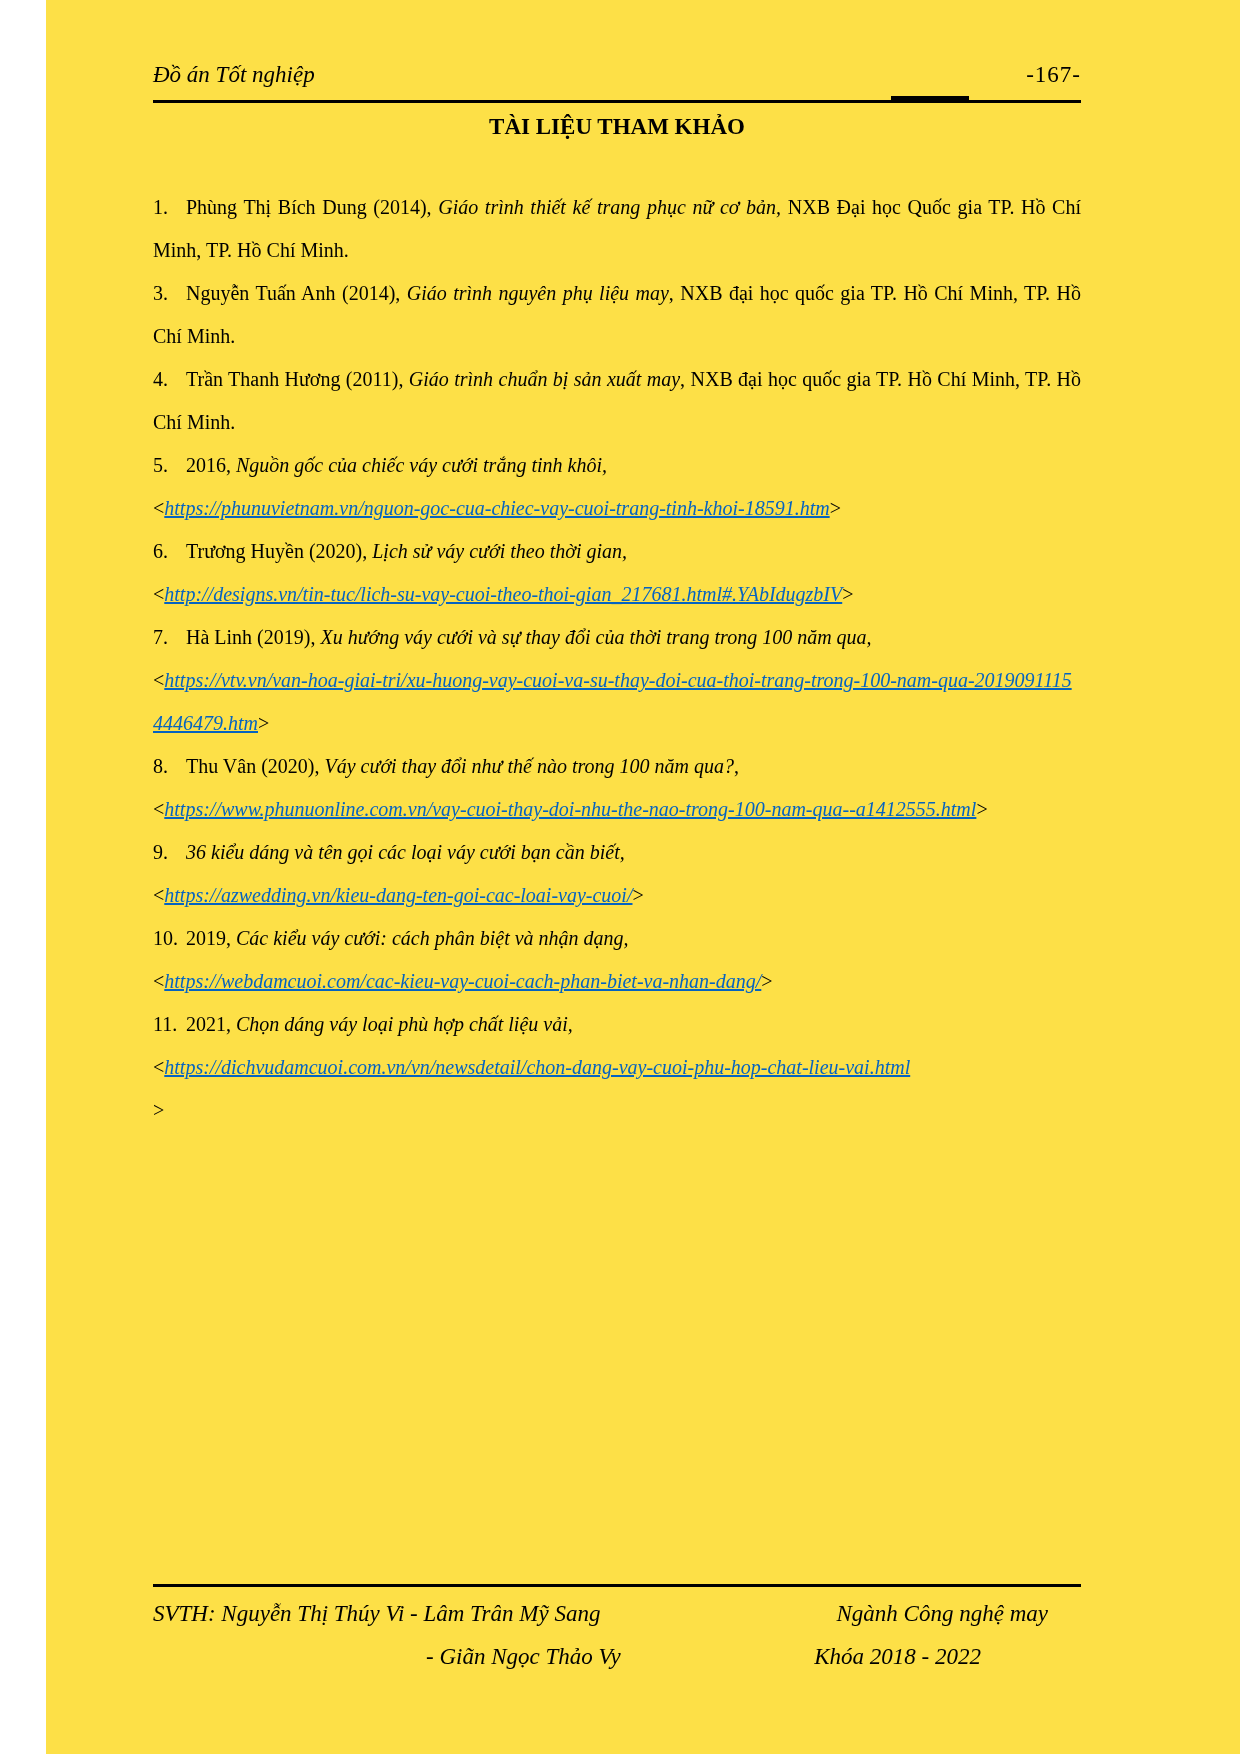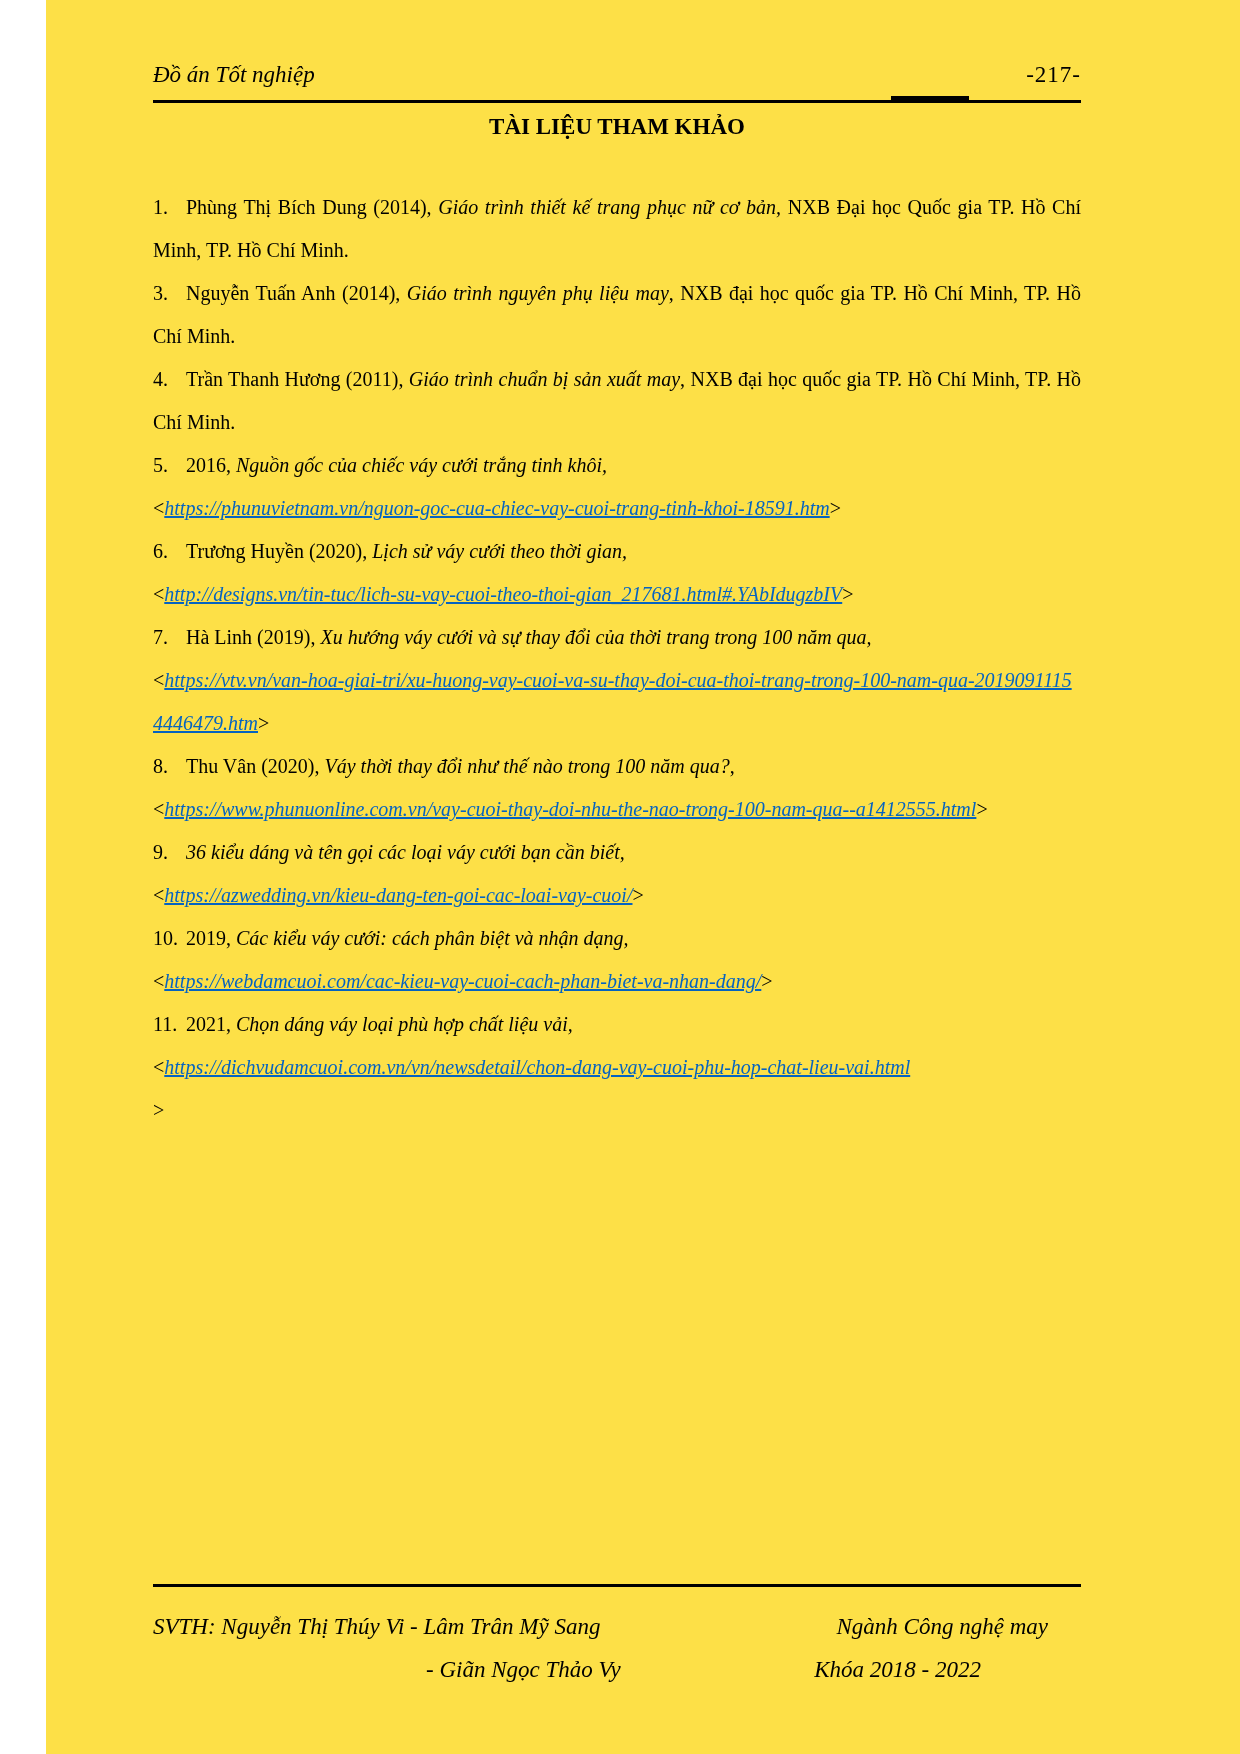--- a/index.html
+++ b/index.html
@@ -66,51 +66,51 @@
   a.ref-link {
     color: var(--link, #0563C1);
     font-style: italic;
     text-decoration: underline;
     word-break: break-all;
   }
   
   .footer {
     top: 1584px;
     border-top: 3px solid #000000;
-    padding-top: 18px;
+    padding-top: 5px;
     font-size: 23px;
     font-style: italic;
     line-height: 43px;
   }
   .footer-row { display: flex; }
   .fr1r { margin-left: auto; margin-right: 33px; }
   .fr2l { margin-left: 273px; }
   .fr2r { margin-left: auto; margin-right: 100px; }
 </style>
 </head>
 <body>
 
 <div class="page">
 
   <div class="frame header">
     <span class="header-left">Đồ án Tốt nghiệp</span>
-    <span class="header-right">-217-</span>
+    <span class="header-right">-167-</span>
   </div>
   <div class="header-artifact"></div>
 
   <div class="frame title">TÀI LIỆU THAM KHẢO</div>
 
   <div class="frame refs">
       <p class="ref"><span class="ref-num">1.</span><span>Phùng Thị Bích Dung (2014), </span><span class="it">Giáo trình thiết kế trang phục nữ cơ bản,</span><span> NXB Đại học Quốc gia TP. Hồ Chí Minh, TP. Hồ Chí Minh.</span></p>
       <p class="ref"><span class="ref-num">3.</span><span>Nguyễn Tuấn Anh (2014), </span><span class="it">Giáo trình nguyên phụ liệu may</span><span>, NXB đại học quốc gia TP. Hồ Chí Minh, TP. Hồ Chí Minh.</span></p>
       <p class="ref"><span class="ref-num">4.</span><span>Trần Thanh Hương (2011), </span><span class="it">Giáo trình chuẩn bị sản xuất may</span><span>, NXB đại học quốc gia TP. Hồ Chí Minh, TP. Hồ Chí Minh.</span></p>
       <p class="ref"><span class="ref-num">5.</span><span>2016, </span><span class="it">Nguồn gốc của chiếc váy cưới trắng tinh khôi,</span><br><span>&lt;</span><a href="#" class="ref-link">https://phunuvietnam.vn/nguon-goc-cua-chiec-vay-cuoi-trang-tinh-khoi-18591.htm</a><span>&gt;</span></p>
       <p class="ref"><span class="ref-num">6.</span><span>Trương Huyền (2020), </span><span class="it">Lịch sử váy cưới theo thời gian,</span><br><span>&lt;</span><a href="#" class="ref-link">http://designs.vn/tin-tuc/lich-su-vay-cuoi-theo-thoi-gian_217681.html#.YAbIdugzbIV</a><span>&gt;</span></p>
       <p class="ref"><span class="ref-num">7.</span><span>Hà Linh (2019), </span><span class="it">Xu hướng váy cưới và sự thay đổi của thời trang trong 100 năm qua,</span><br><span>&lt;</span><a href="#" class="ref-link">https://vtv.vn/van-hoa-giai-tri/xu-huong-vay-cuoi-va-su-thay-doi-cua-thoi-trang-trong-100-nam-qua-20190911154446479.htm</a><span>&gt;</span></p>
-      <p class="ref"><span class="ref-num">8.</span><span>Thu Vân (2020), </span><span class="it">Váy thời thay đổi như thế nào trong 100 năm qua?</span><span>,</span><br><span>&lt;</span><a href="#" class="ref-link">https://www.phunuonline.com.vn/vay-cuoi-thay-doi-nhu-the-nao-trong-100-nam-qua--a1412555.html</a><span>&gt;</span></p>
+      <p class="ref"><span class="ref-num">8.</span><span>Thu Vân (2020), </span><span class="it">Váy cưới thay đổi như thế nào trong 100 năm qua?</span><span>,</span><br><span>&lt;</span><a href="#" class="ref-link">https://www.phunuonline.com.vn/vay-cuoi-thay-doi-nhu-the-nao-trong-100-nam-qua--a1412555.html</a><span>&gt;</span></p>
       <p class="ref"><span class="ref-num">9.</span><span class="it">36 kiểu dáng và tên gọi các loại váy cưới bạn cần biết,</span><br><span>&lt;</span><a href="#" class="ref-link">https://azwedding.vn/kieu-dang-ten-goi-cac-loai-vay-cuoi/</a><span>&gt;</span></p>
       <p class="ref"><span class="ref-num">10.</span><span>2019, </span><span class="it">Các kiểu váy cưới: cách phân biệt và nhận dạng,</span><br><span>&lt;</span><a href="#" class="ref-link">https://webdamcuoi.com/cac-kieu-vay-cuoi-cach-phan-biet-va-nhan-dang/</a><span>&gt;</span></p>
       <p class="ref"><span class="ref-num">11.</span><span>2021, </span><span class="it">Chọn dáng váy loại phù hợp chất liệu vải,</span><br><span>&lt;</span><a href="#" class="ref-link">https://dichvudamcuoi.com.vn/vn/newsdetail/chon-dang-vay-cuoi-phu-hop-chat-lieu-vai.html</a><br><span>&gt;</span></p>
     </div>
 
   <div class="frame footer">
     <div class="footer-row">
       <span>SVTH: Nguyễn Thị Thúy Vi - Lâm Trân Mỹ Sang</span>
       <span class="fr1r">Ngành Công nghệ may</span>
     </div>

